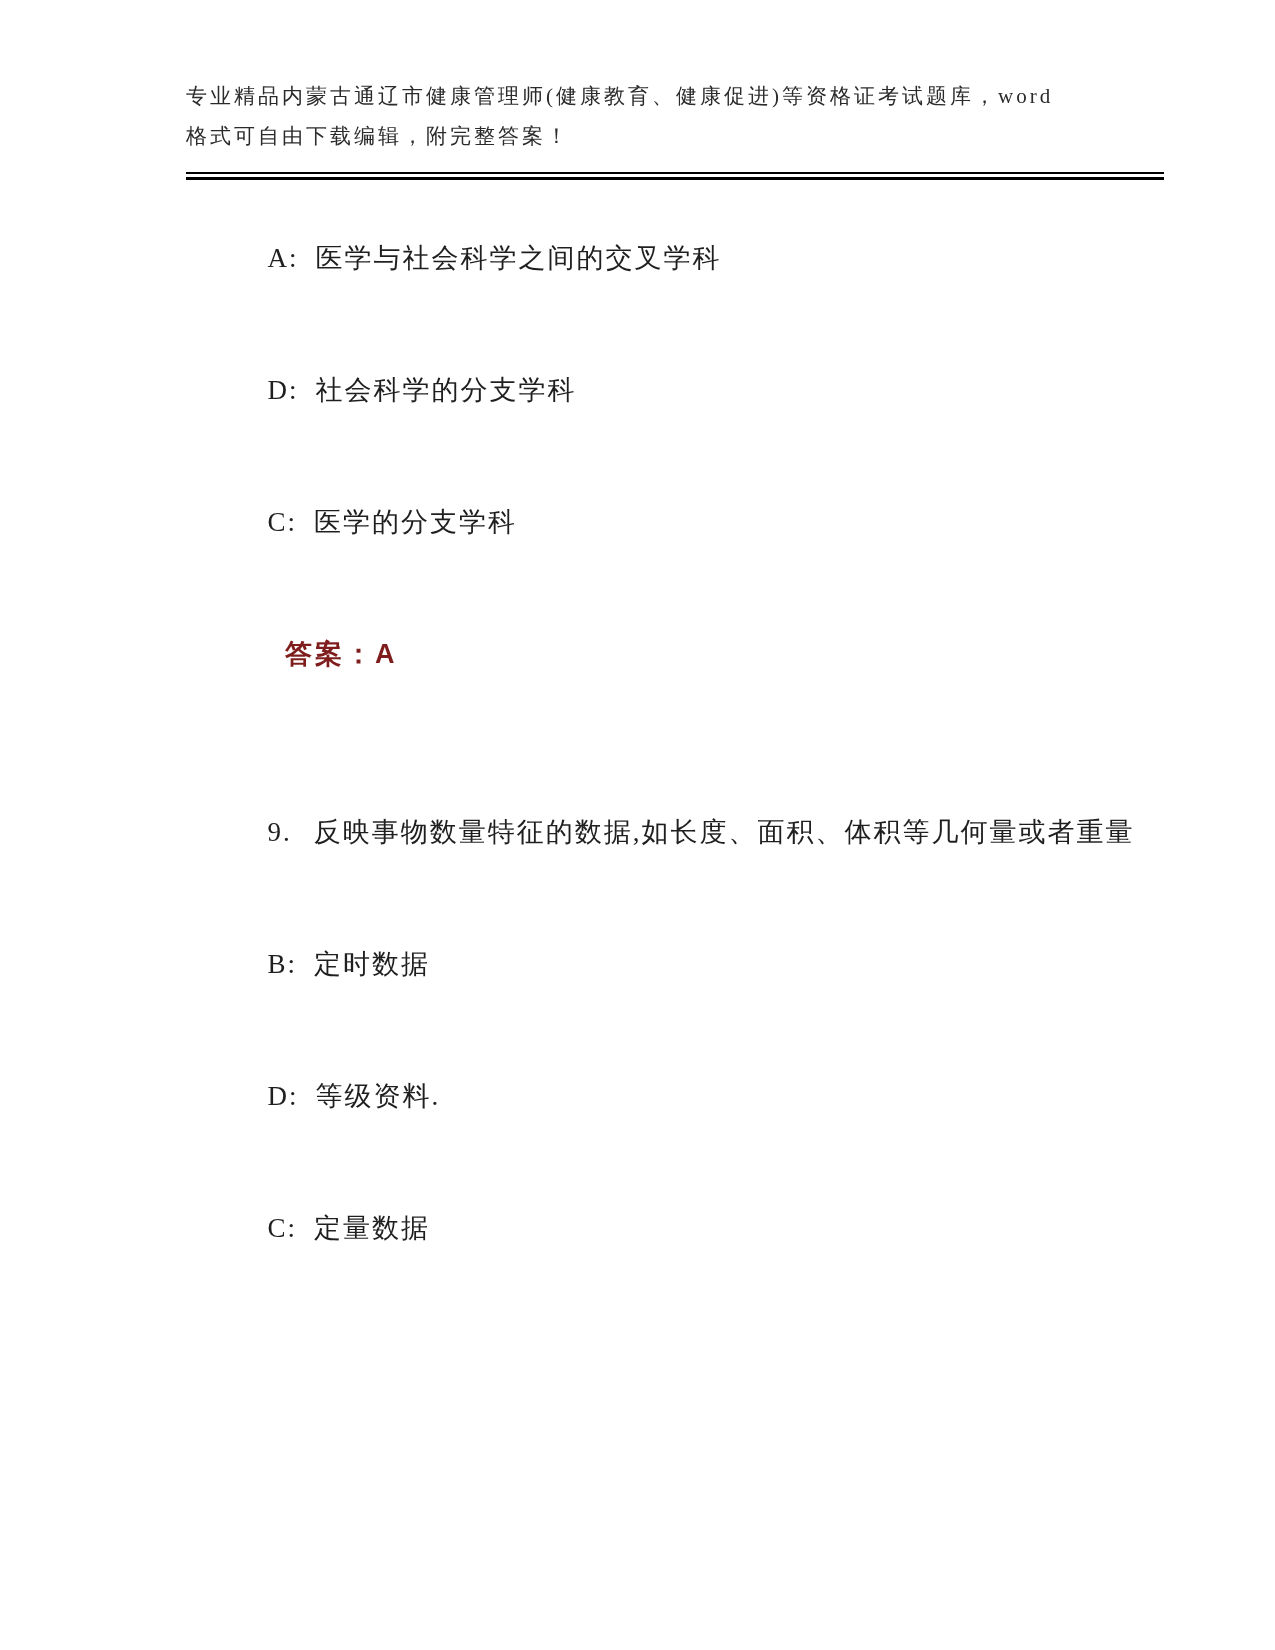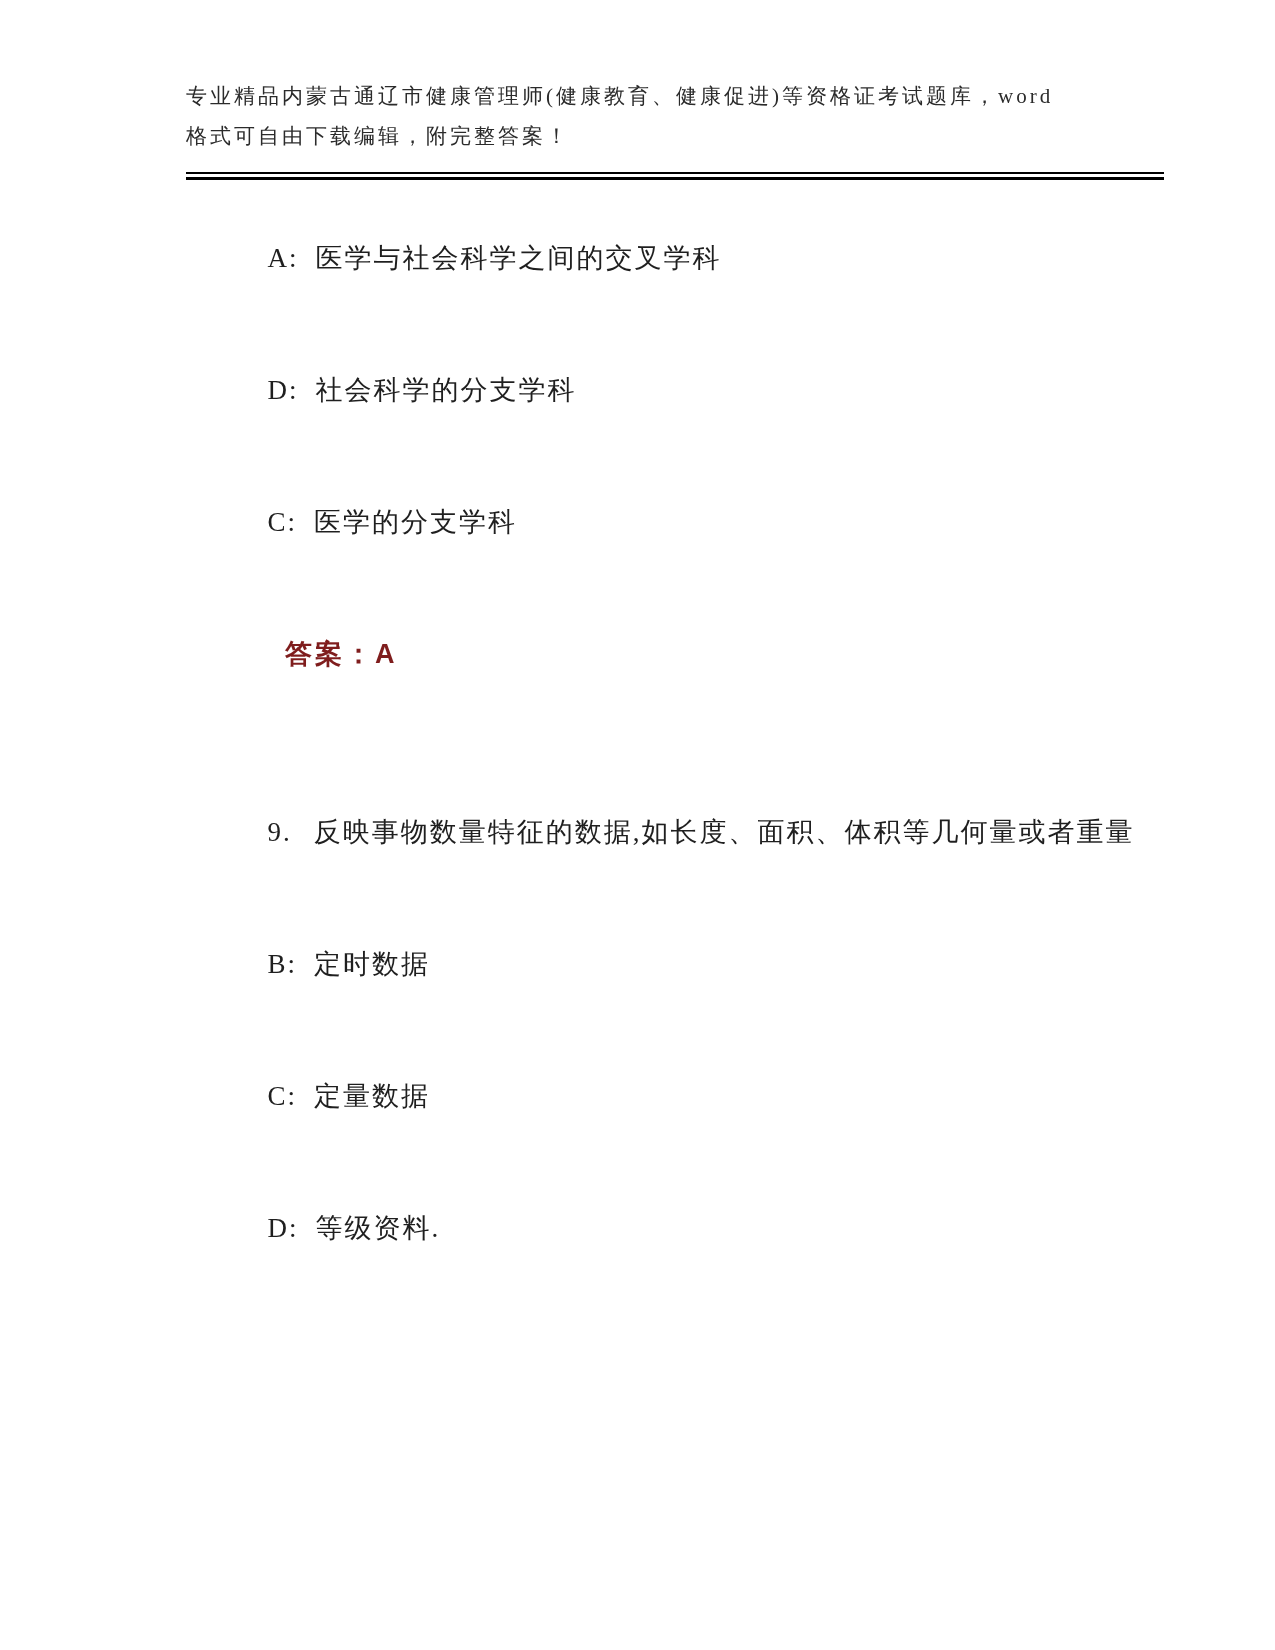--- a/index.html
+++ b/index.html
@@ -89,24 +89,24 @@
       <div class="block-gap"></div>
 
       <section class="qblock">
         <div class="line qline">
           <span class="q-num">9.</span><span class="q-text">反映事物数量特征的数据,如长度、面积、体积等几何量或者重量</span>
         </div>
         <div class="line option">
           <span class="opt-letter">B:</span><span class="opt-text">定时数据</span>
         </div>
         <div class="line option">
-          <span class="opt-letter">C:</span><span class="opt-text">定量数据</span>
+          <span class="opt-letter">D:</span><span class="opt-text">等级资料.</span>
         </div>
         <div class="line option">
-          <span class="opt-letter">D:</span><span class="opt-text">等级资料.</span>
+          <span class="opt-letter">C:</span><span class="opt-text">定量数据</span>
         </div>
         <div class="line answer">
           
         </div>
       </section>
 
     </div>
   </div>
 </div>
 

